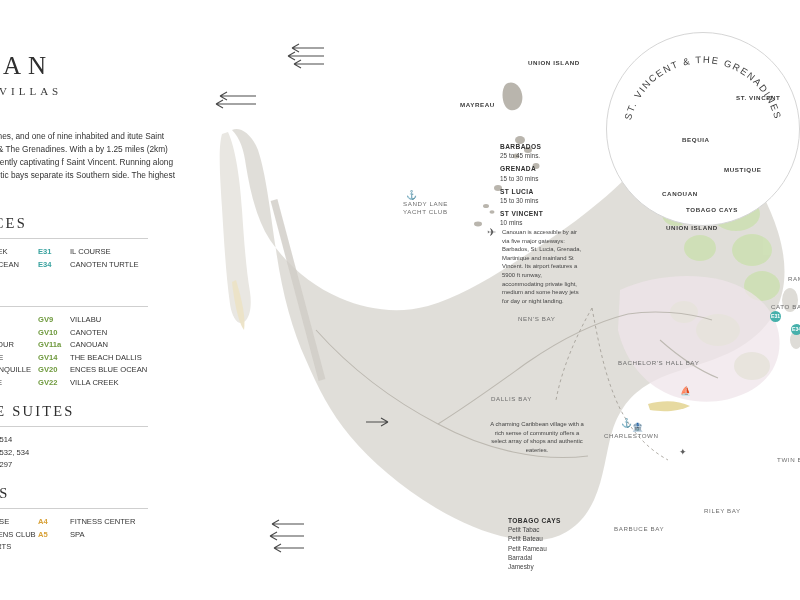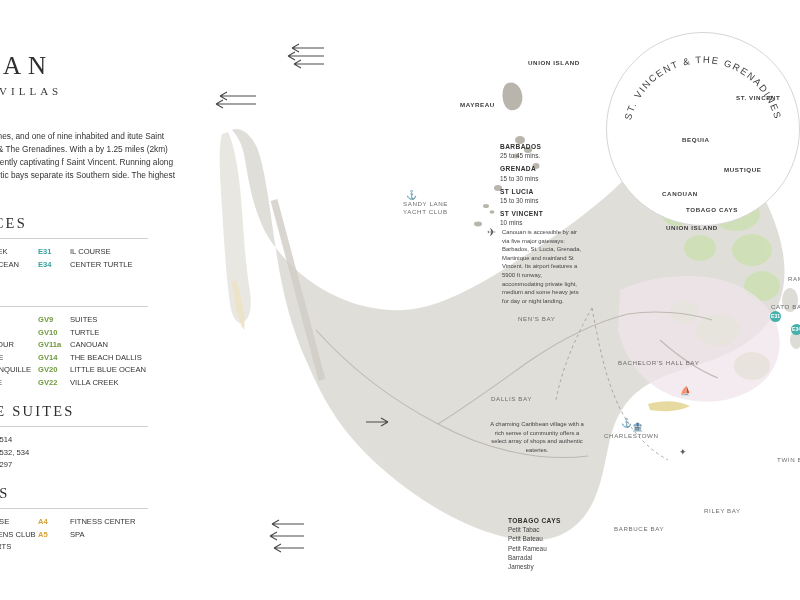--- a/index.html
+++ b/index.html
@@ -196,52 +196,52 @@
       <div class="section-title">ENCES</div>
       <div class="kv-list">
         <div class="kv-row">
           <span class="kv-name">LE CREEK</span>
           <span class="kv-code code-teal">E31</span>
           <span class="kv-name2">IL COURSE</span>
         </div>
         <div class="kv-row">
           <span class="kv-name">BLUE OCEAN</span>
           <span class="kv-code code-teal">E34</span>
-          <span class="kv-name2">CENTER TURTLE</span>
+          <span class="kv-name2">CANOTEN TURTLE</span>
         </div>
       </div>
     </div>
 
     <div class="section" style="top:283px;">
       <div class="section-title">S</div>
       <div class="kv-list">
         <div class="kv-row">
           <span class="kv-name">NAGE</span>
           <span class="kv-code code-green">GV9</span>
-          <span class="kv-name2">SUITES</span>
+          <span class="kv-name2">VILLABU</span>
         </div>
         <div class="kv-row">
           <span class="kv-name">EMIA</span>
           <span class="kv-code code-green">GV10</span>
-          <span class="kv-name2">TURTLE</span>
+          <span class="kv-name2">CANOTEN</span>
         </div>
         <div class="kv-row">
           <span class="kv-name">VILLA FOUR</span>
           <span class="kv-code code-green">GV11a</span>
           <span class="kv-name2">CANOUAN</span>
         </div>
         <div class="kv-row">
           <span class="kv-name">BLE FIVE</span>
           <span class="kv-code code-green">GV14</span>
           <span class="kv-name2">THE BEACH DALLIS</span>
         </div>
         <div class="kv-row">
           <span class="kv-name">ON TRANQUILLE</span>
           <span class="kv-code code-green">GV20</span>
-          <span class="kv-name2">LITTLE BLUE OCEAN</span>
+          <span class="kv-name2">ENCES BLUE OCEAN</span>
         </div>
         <div class="kv-row">
           <span class="kv-name">RE ELSE</span>
           <span class="kv-code code-green">GV22</span>
           <span class="kv-name2">VILLA CREEK</span>
         </div>
         <div class="kv-row">
           <span class="kv-name">WHERE</span>
           <span class="kv-code code-green"></span>
           <span class="kv-name2"></span>

